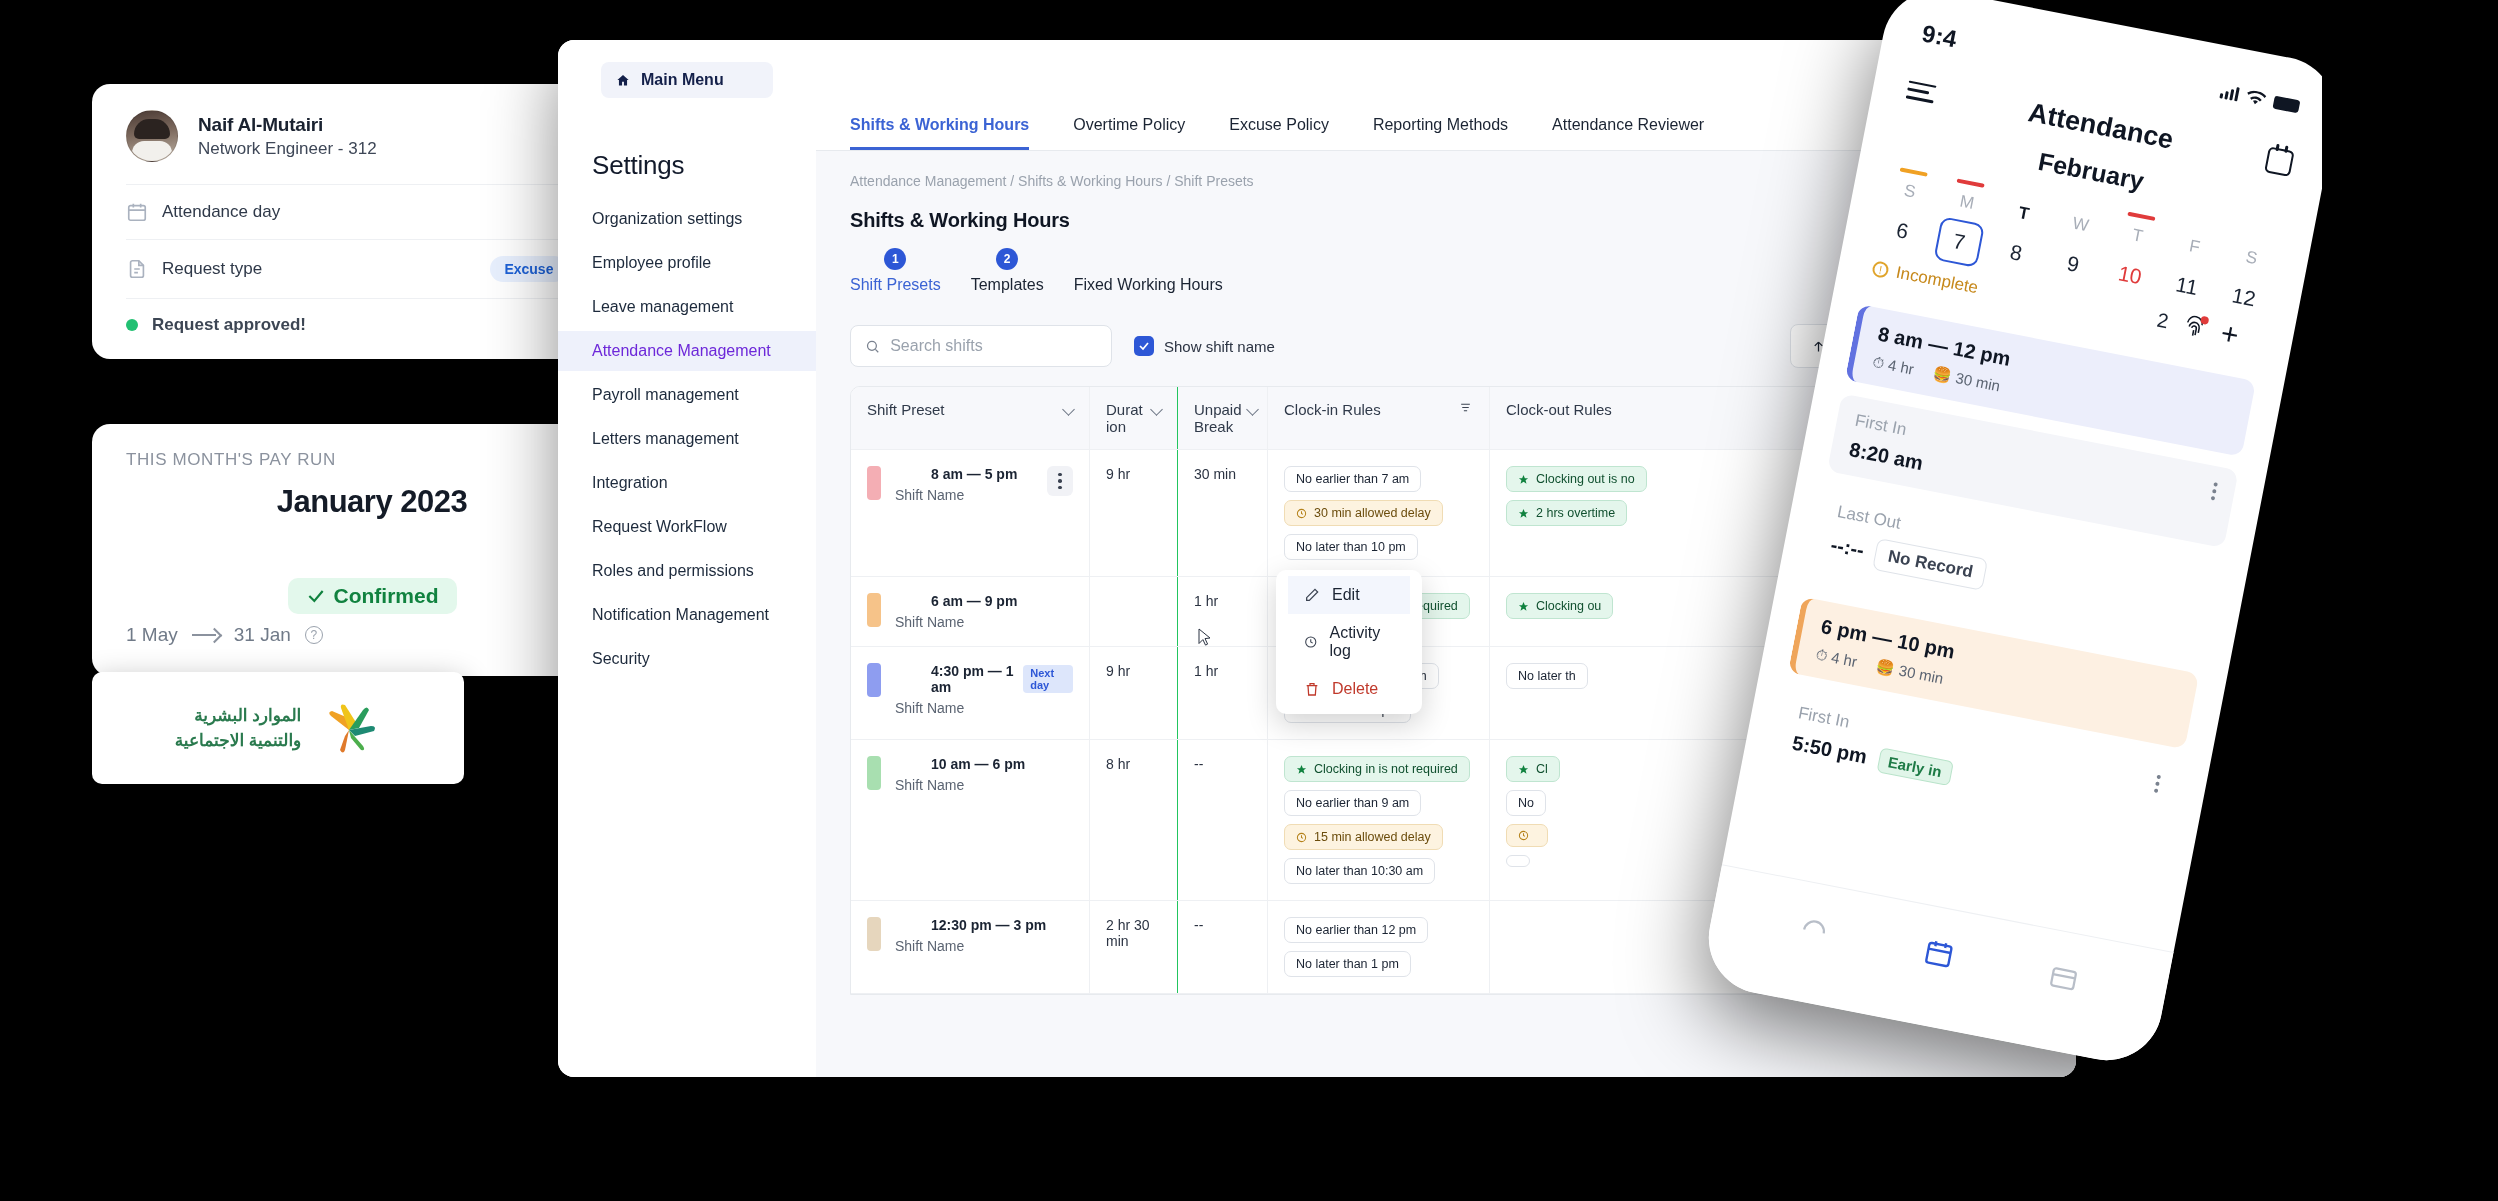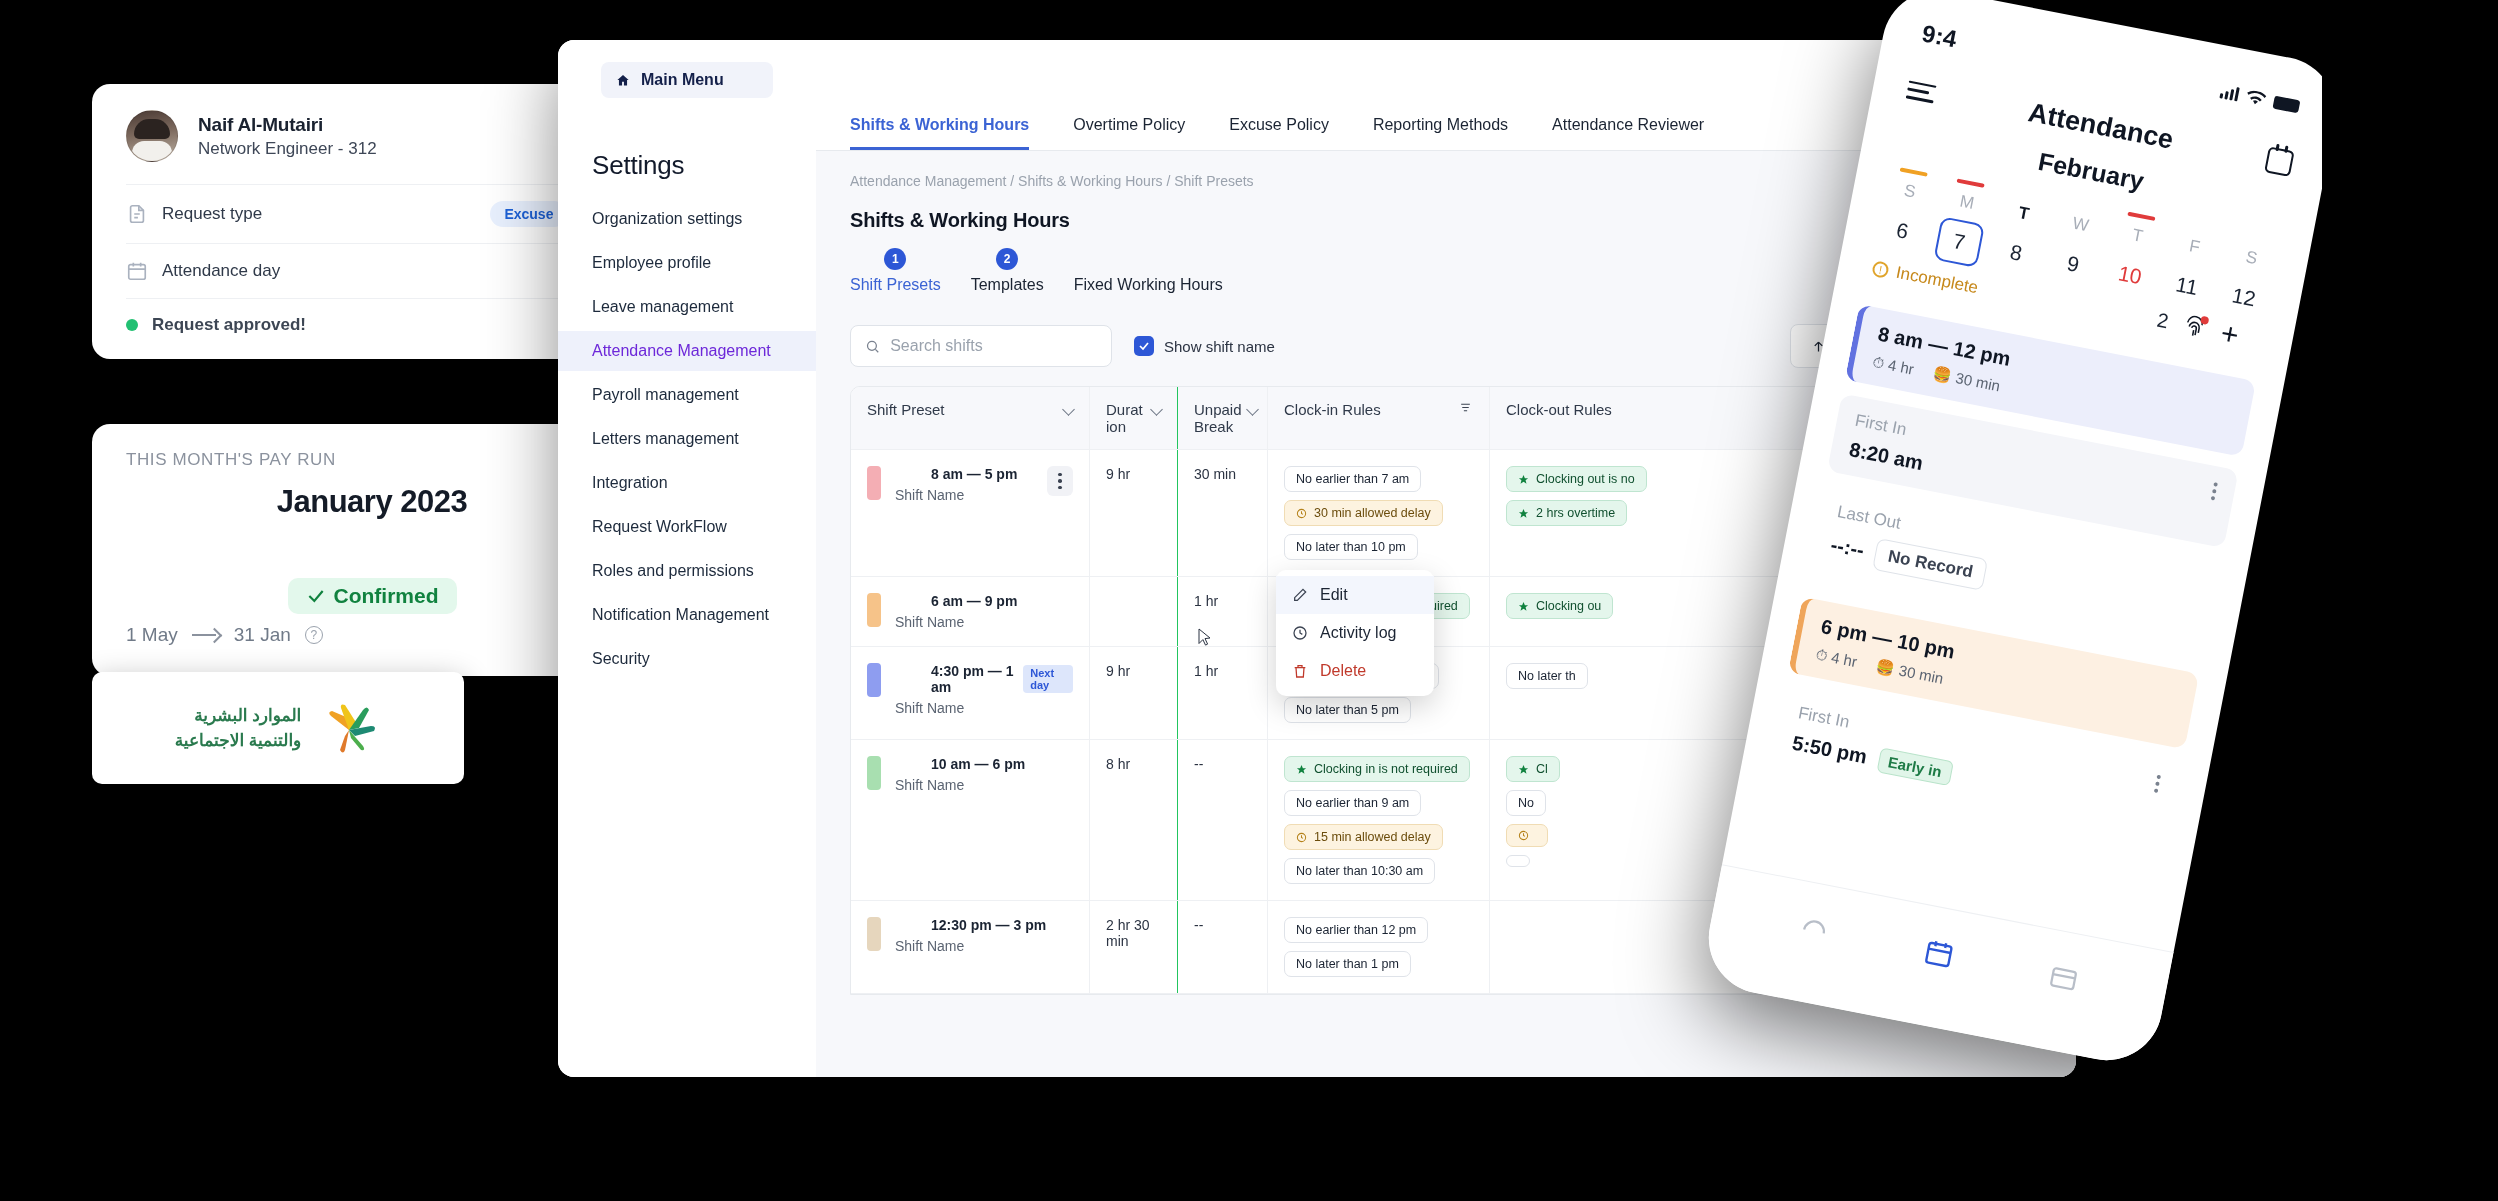--- a/index.html
+++ b/index.html
@@ -156,23 +156,23 @@
   .chipwrap { display:flex; flex-direction:column; gap:8px; align-items:flex-start; }
   .chip { font-size:12.5px; padding:5px 11px; border-radius:7px; border:1px solid #dfe3e9; color:#1b2433; background:#fff; display:flex; align-items:center; gap:7px; white-space:nowrap;justify-content:center;}
   .chip.green { background:#e4f6ec; border-color:#bfe5d0; color:#10502f; }
   .chip.amber { background:#fdf3e0; border-color:#f0dcb4; color:#6b4c0c; }
 
   .kebab { width:26px; height:30px; border-radius:6px; background:#f1f2f6; display:flex; flex-direction:column; align-items:center; justify-content:center; gap:3px; cursor:pointer; margin-left:auto;}
   .kebab i { width:3.5px; height:3.5px; border-radius:50%; background:#3b4352; display:block; }
 
   
   .ctxmenu {
-    position:absolute; left:1113px; top:570px; width:158px;
+    position:absolute; left:1113px; top:570px; width:146px;
     background:#fff; border-radius:10px; box-shadow:0 10px 30px rgba(0,0,0,.18);
-    padding:6px 0; z-index:40;
+    padding:6px 12px; z-index:40;
   }
   .ctxitem { display:flex; align-items:center; gap:12px; padding:10px 16px; font-size:16px; color:#1b2433; cursor:pointer; }
   .ctxitem.hov { background:#f3f6fd; }
   .ctxitem.del { color:#c0392b; }
 
   .cursor { position:absolute; left:1196px; top:626px; width:14px; height:20px; z-index:50; }
 
   
   .phone-wrap {
     position:absolute; left:1782px; top:22px; width:540px; height:1120px;
@@ -245,35 +245,35 @@
     <div class="req-user">
       <div class="avatar"></div>
       <div>
         <div class="req-name">Naif Al-Mutairi</div>
         <div class="req-role">Network Engineer - 312</div>
       </div>
     </div>
 
     <div class="req-row">
       <svg class="ico" viewBox="0 0 24 24" fill="none" stroke="currentColor" stroke-width="1.8">
+          <rect x="3" y="5" width="18" height="16" rx="2"></rect>
+          <path d="M3 10h18M8 3v4M16 3v4"></path>
+        </svg>
+      <span class="req-label">Attendance day</span>
+    </div>
+
+    <div class="req-row">
+      <svg class="ico" viewBox="0 0 24 24" fill="none" stroke="currentColor" stroke-width="1.8">
           <path d="M14 3H7a2 2 0 0 0-2 2v14a2 2 0 0 0 2 2h10a2 2 0 0 0 2-2V8z"></path>
           <path d="M14 3v5h5"></path>
           <path d="M9 12h6M9 16h4"></path>
         </svg>
       <span class="req-label">Request type</span>
       <span class="pill">Excuse</span>
       <span class="pill">L</span>
-    </div>
-
-    <div class="req-row">
-      <svg class="ico" viewBox="0 0 24 24" fill="none" stroke="currentColor" stroke-width="1.8">
-          <rect x="3" y="5" width="18" height="16" rx="2"></rect>
-          <path d="M3 10h18M8 3v4M16 3v4"></path>
-        </svg>
-      <span class="req-label">Attendance day</span>
     </div>
 
     <div class="req-status">
       <span class="dot-green"></span>
       <span class="req-status-text">Request approved!</span>
     </div>
   </div>
 
   <div class="card pay-card" style="left:92px; top:424px; position:absolute; width:560px;">
     <div class="pay-kicker">THIS MONTH'S PAY RUN</div>

